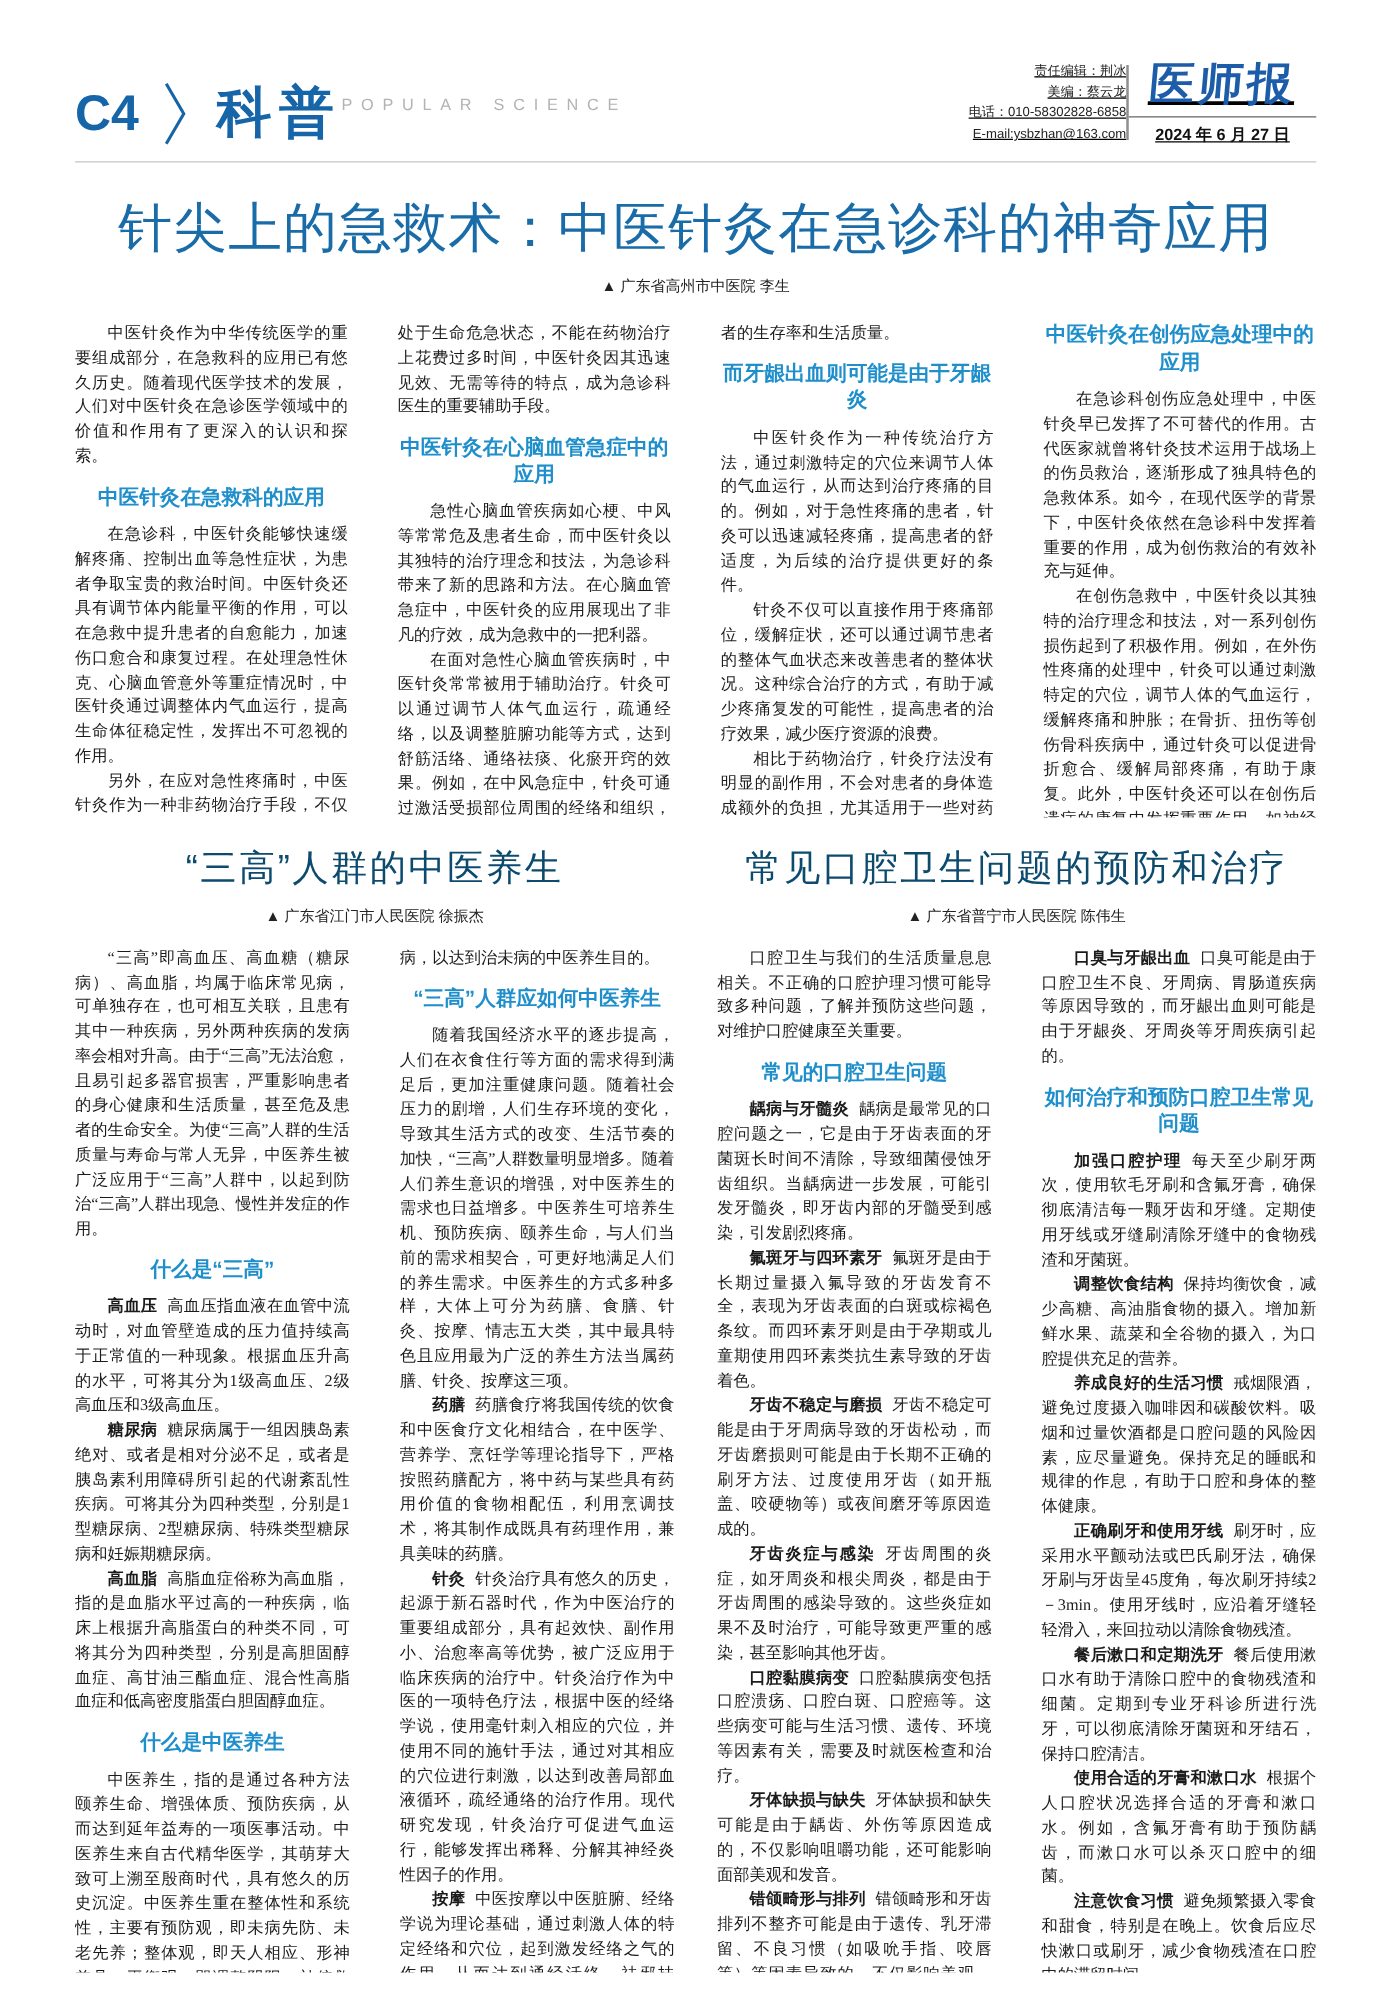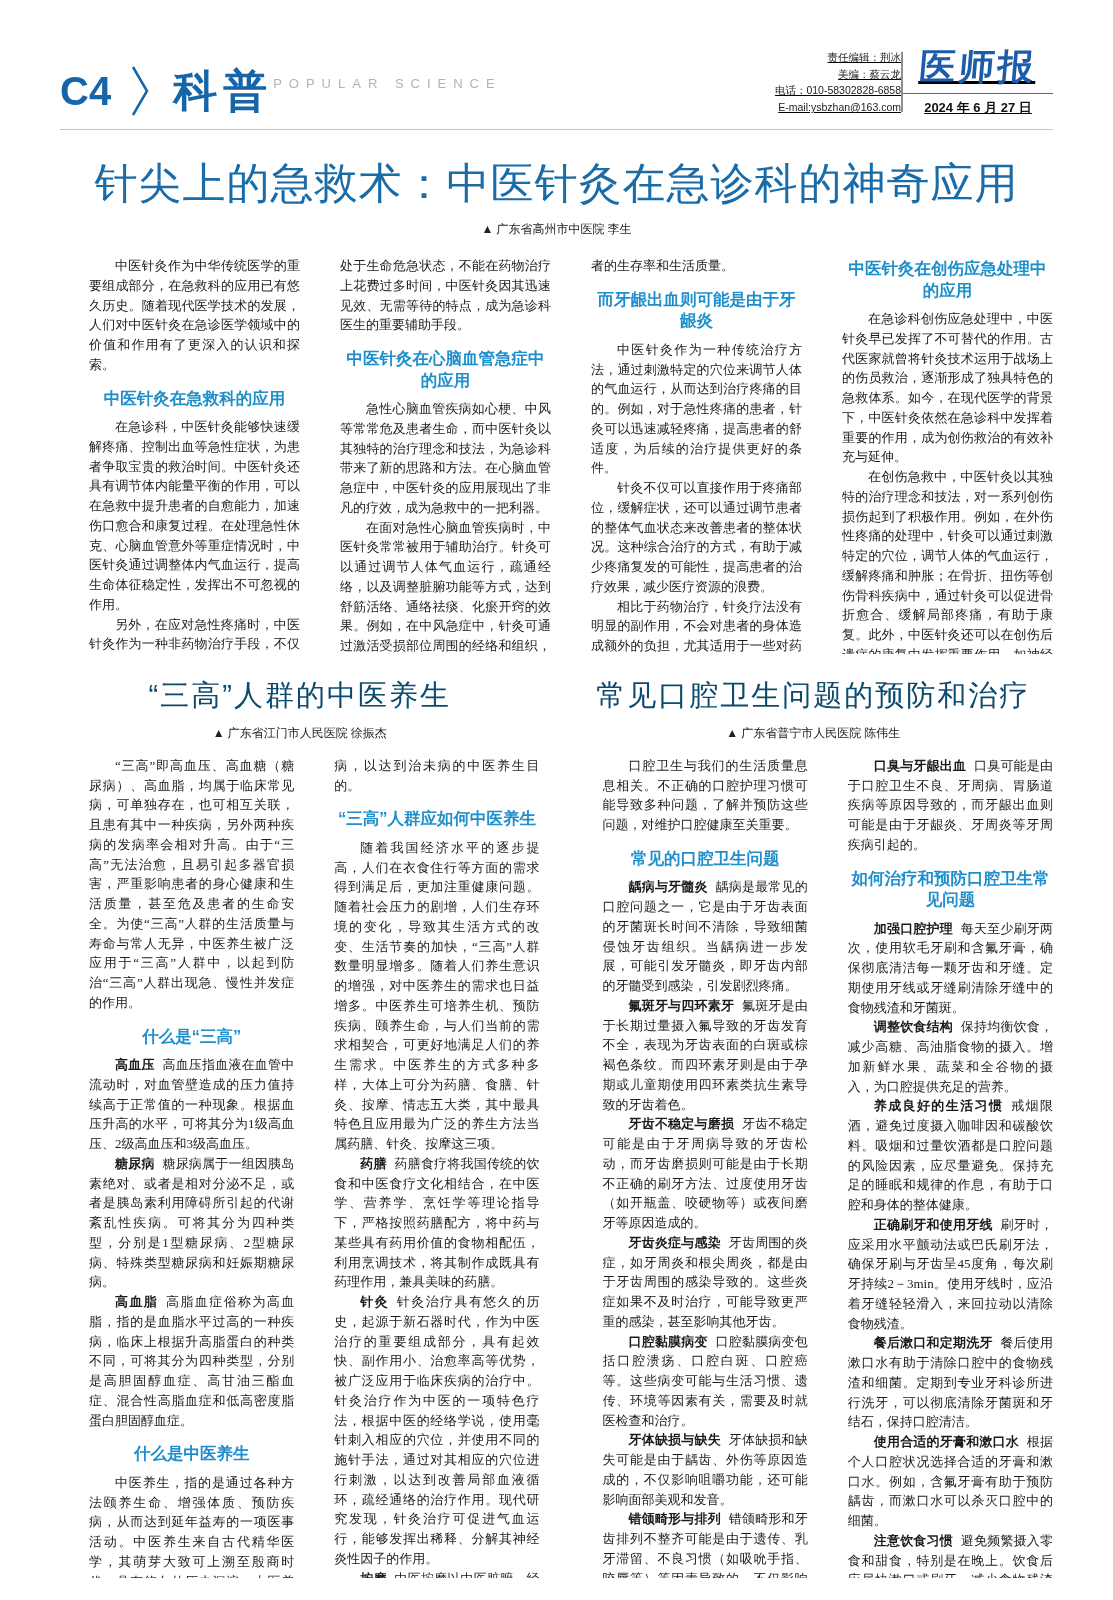--- a/index.html
+++ b/index.html
@@ -25,22 +25,22 @@
   .masthead-block{text-align:center;min-width:150px;}
   .masthead{font-size:36px;font-weight:bold;color:#1c5ca8;letter-spacing:3px;line-height:1.1;
             transform:skewX(-5deg);font-family:"Liberation Serif",serif;}
   .issue-date{font-size:13px;font-weight:bold;color:#111;border-top:1.5px solid #666;
               margin-top:5px;padding-top:5px;font-family:"Liberation Sans",sans-serif;}
   
   .main-title{margin:28px 0 0;text-align:center;font-size:43px;font-weight:400;
               color:#1a6ca8;letter-spacing:1px;line-height:1.2;
               font-family:"Liberation Sans",sans-serif;}
   .byline{text-align:center;font-size:12px;color:#222;margin-top:12px;
-          font-family:Liberation Serif, serif;}
-  .cols{display:flex;gap:40px;overflow:hidden;margin-left:29px;}
+          font-family:Liberation Sans, sans-serif;}
+  .cols{display:flex;gap:40px;overflow:hidden;}
   .cols-4{height:398px;margin-top:18px;}
   .cols-2{height:822px;margin-top:14px;}
   .col{flex:1 1 0;min-width:0;}
   .col-heading{margin:13px 0 8px;text-align:center;font-size:16.5px;font-weight:bold;
                color:#1e8fcb;font-family:"Liberation Sans",sans-serif;line-height:1.3;}
   .col-heading:first-child{margin-top:2px;}
   .para{margin:0;text-indent:2em;text-align:justify;font-size:13px;line-height:1.52;
         color:#1b1b1b;}
   .para.cont{text-indent:0;}
   .lead{font-family:"Liberation Sans",sans-serif;font-weight:bold;margin-right:.6em;}

